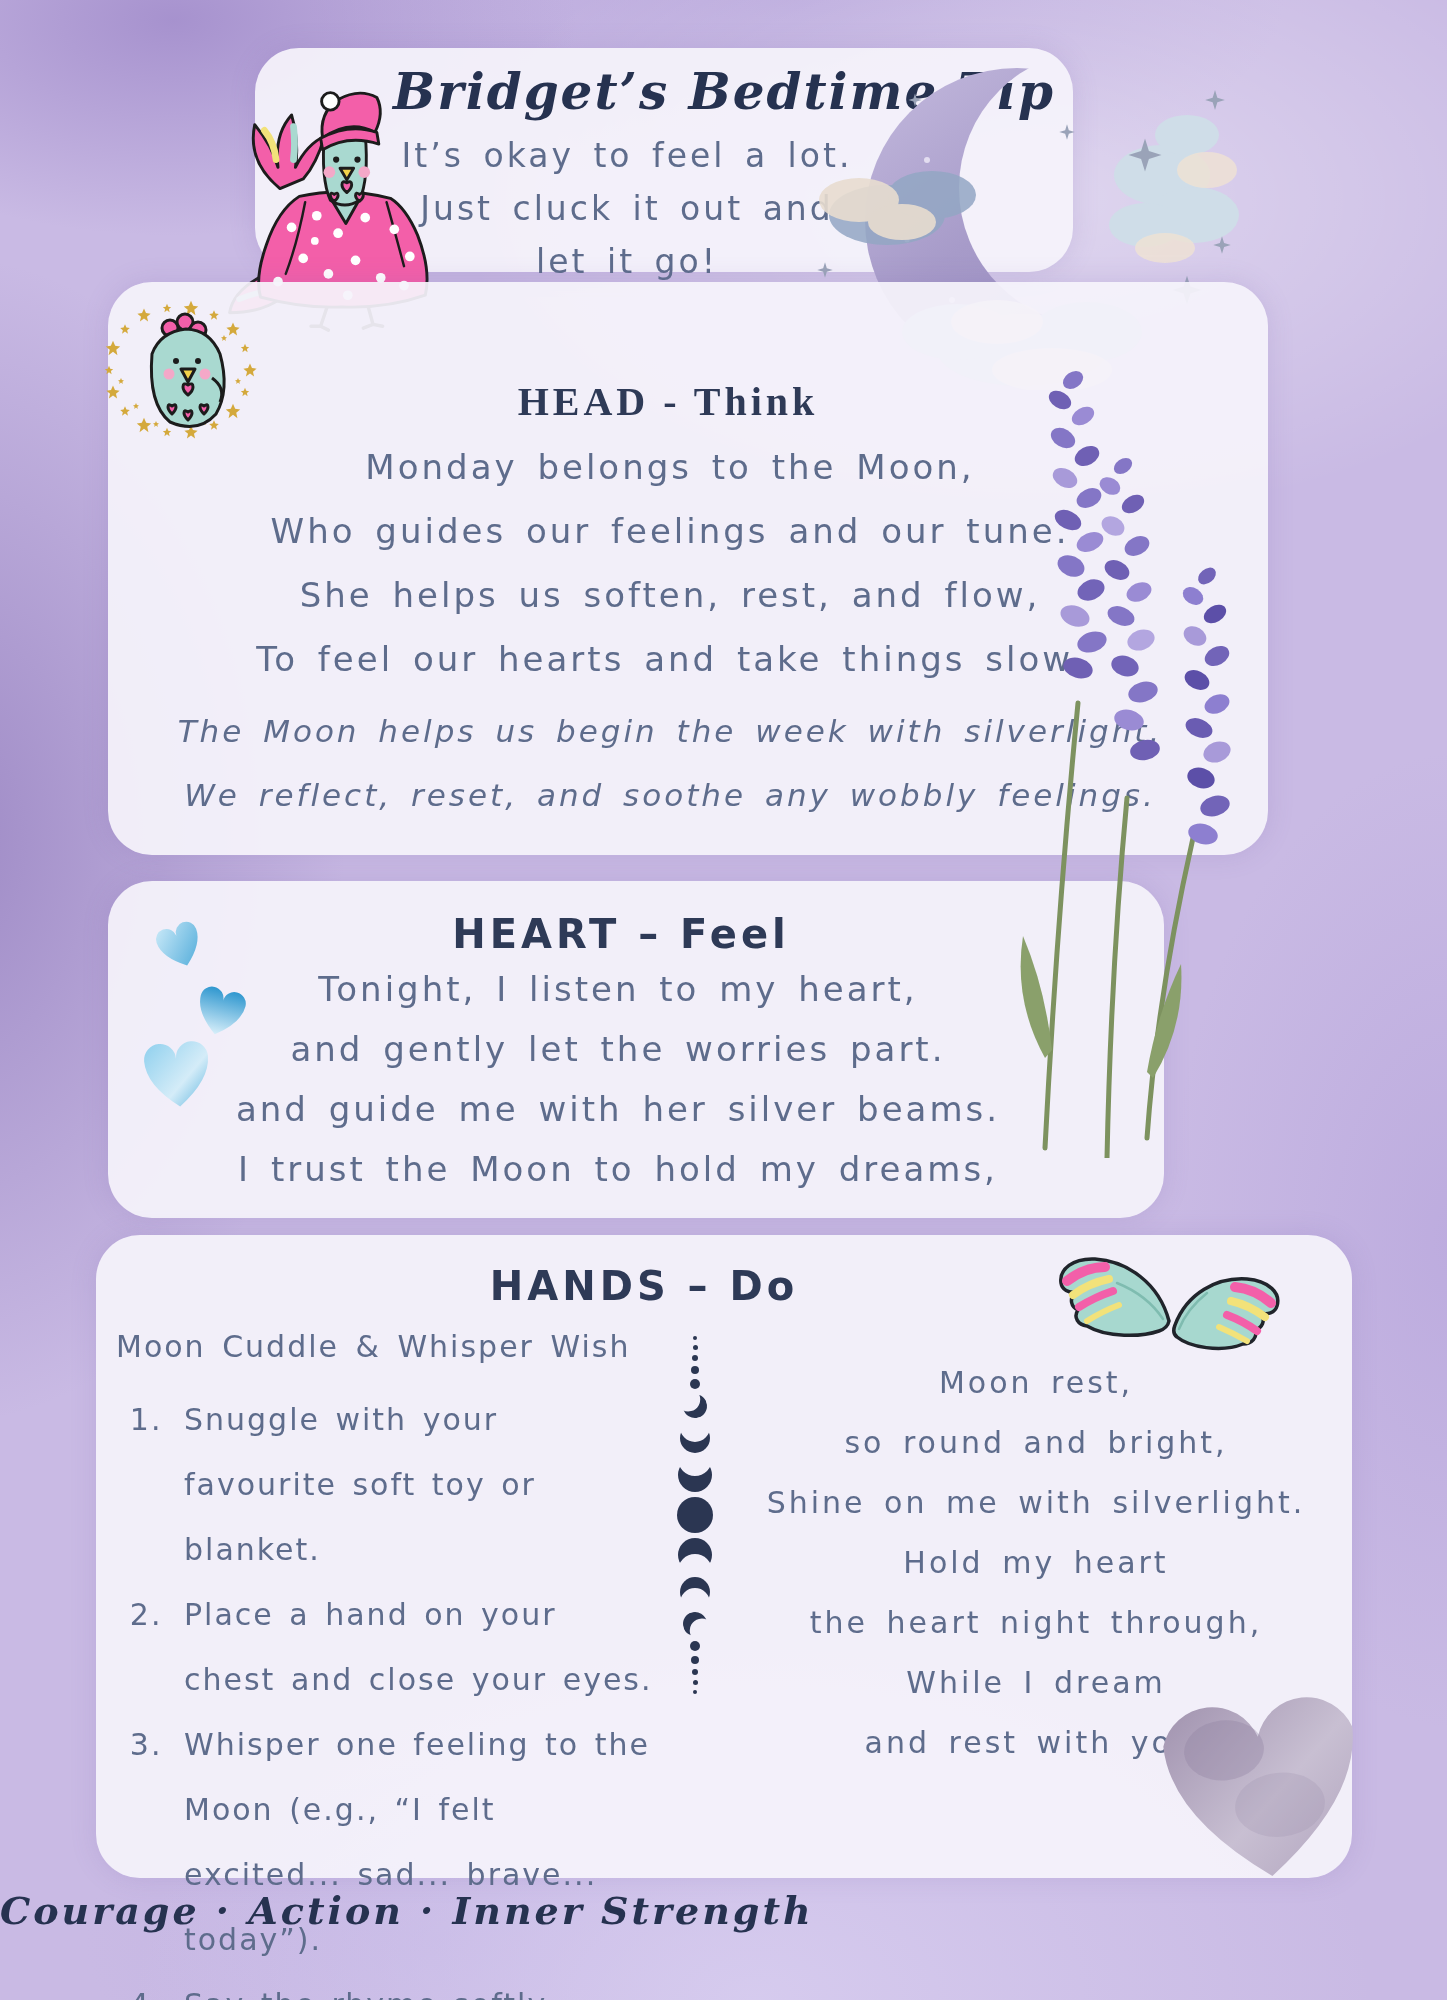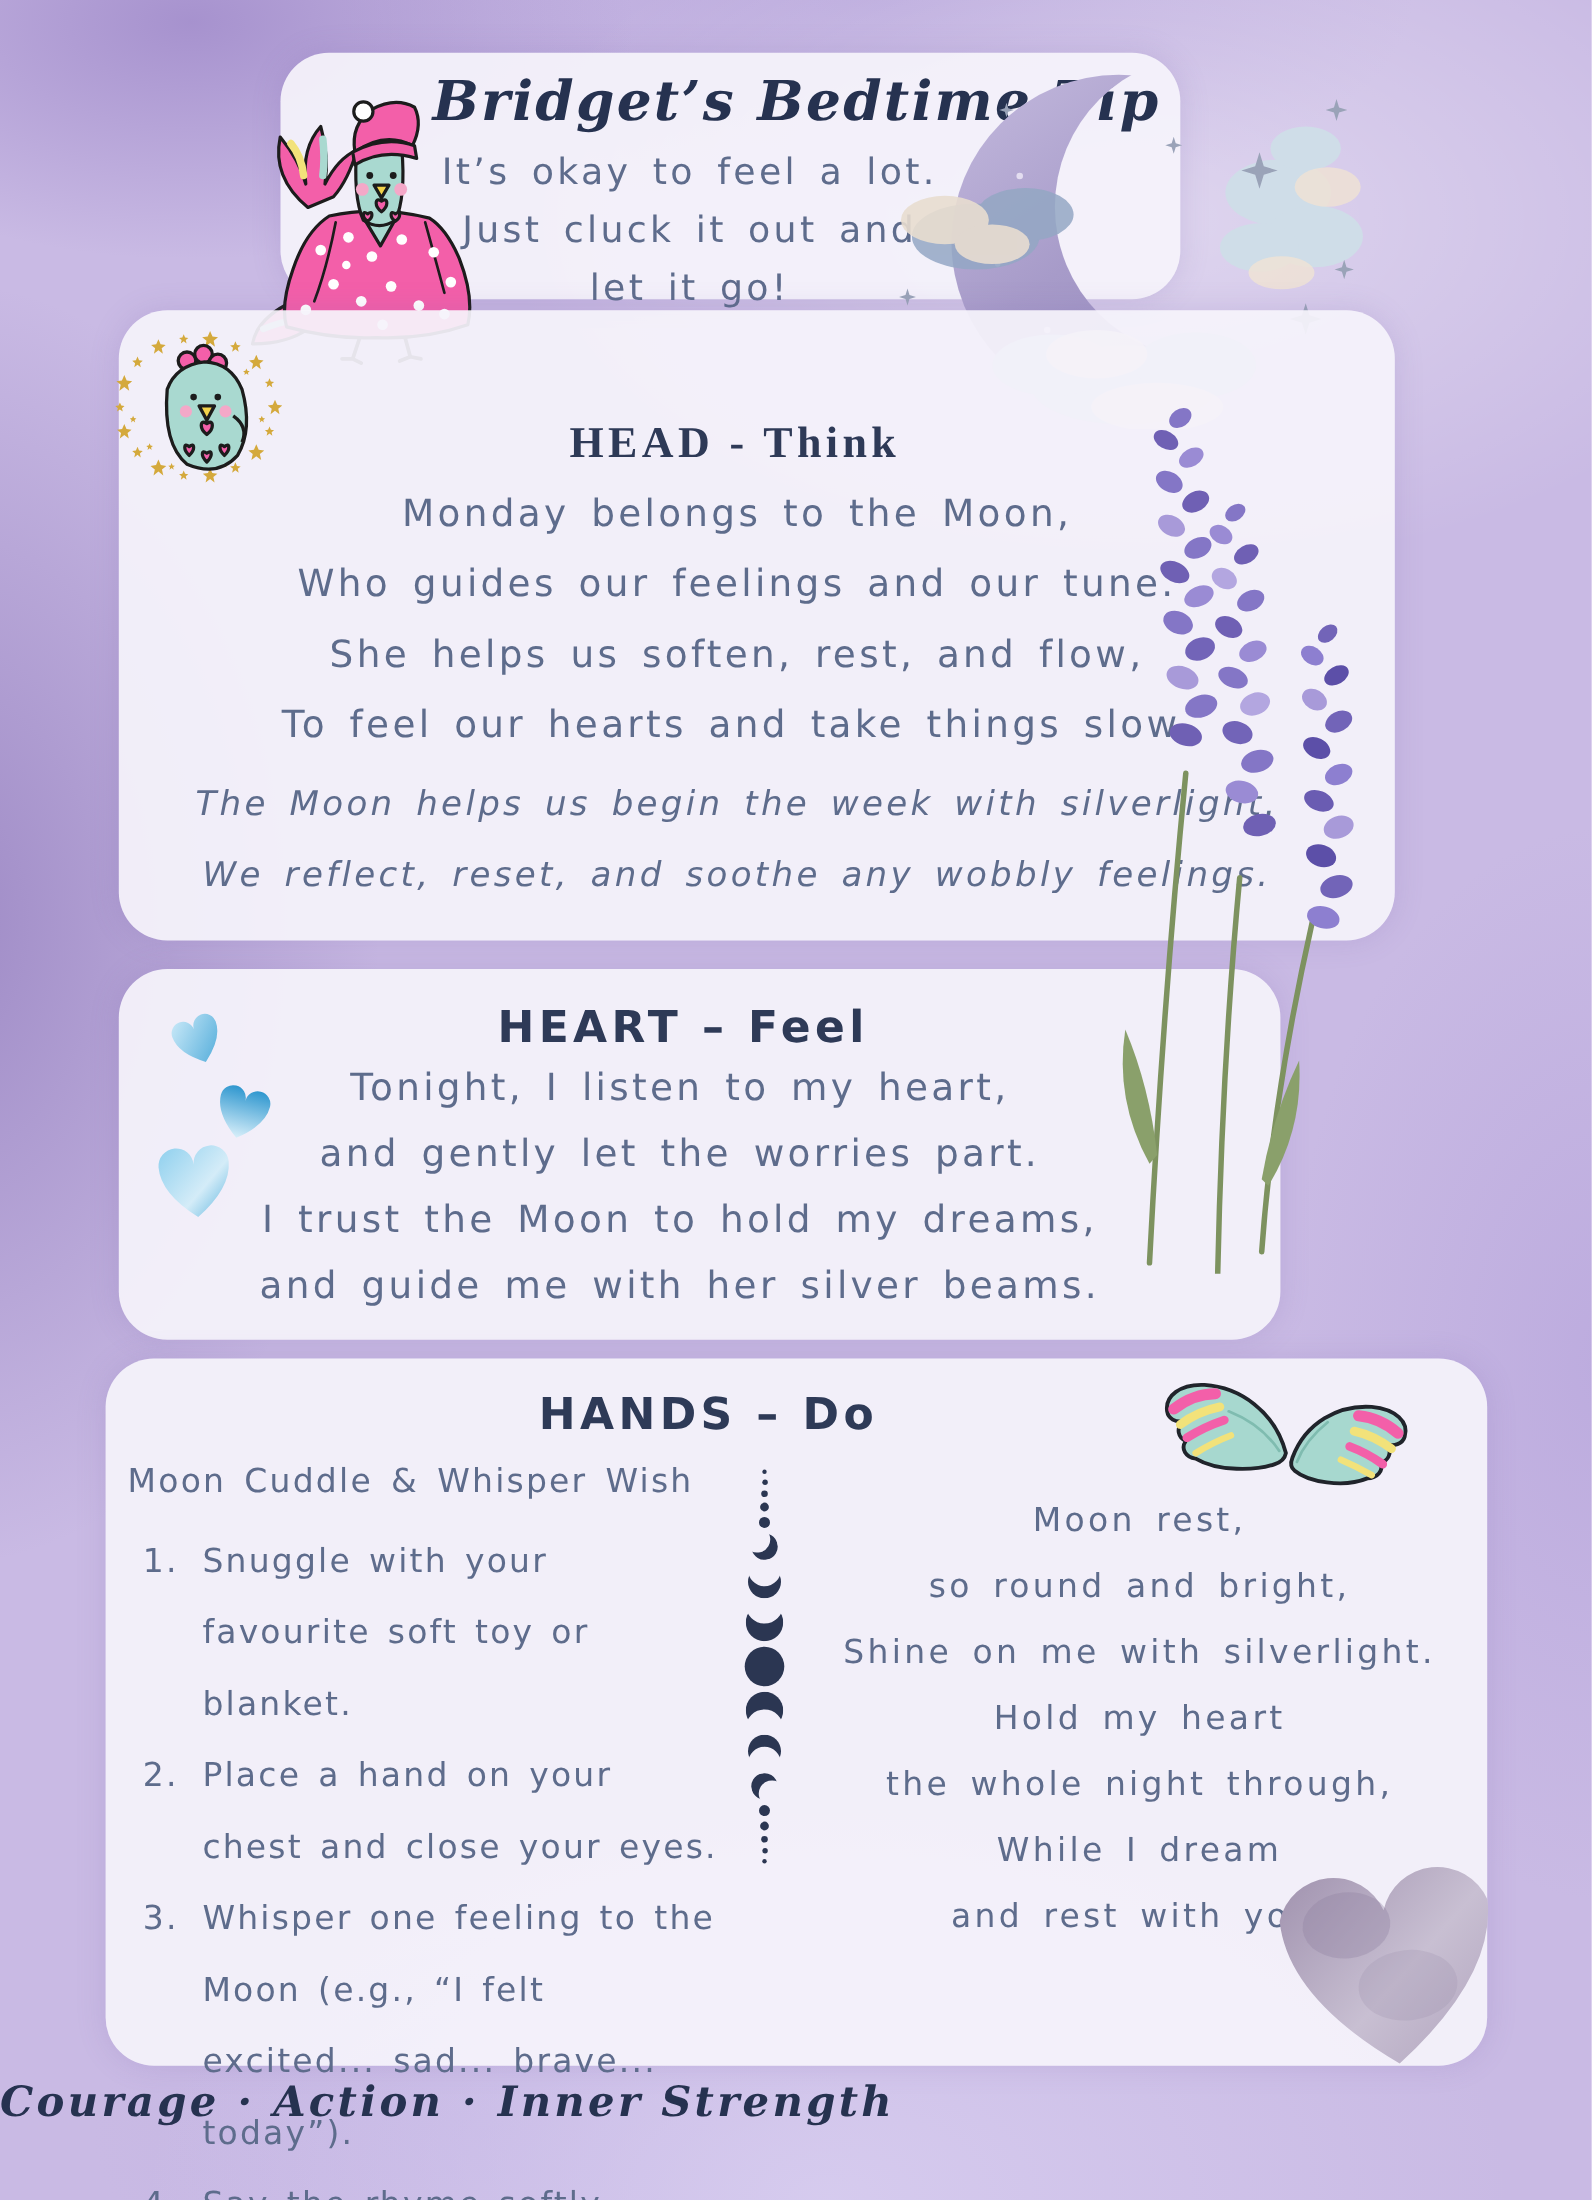--- a/index.html
+++ b/index.html
@@ -288,22 +288,22 @@
       <ellipse cx="320" cy="448" rx="15" ry="10" fill="#7264b8" transform="rotate(-16 320 448)"></ellipse>
       <ellipse cx="308" cy="476" rx="15" ry="10" fill="#8d7fd0" transform="rotate(14 308 476)"></ellipse>
     </g>
   </svg>
 
   <section class="card heart-card">
     <h2 class="sec-heading">HEART – Feel</h2>
     <div class="poem hand-line">
         <div>Tonight, I listen to my heart,</div>
         <div>and gently let the worries part.</div>
+        <div>and guide me with her silver beams.</div>
         <div>I trust the Moon to hold my dreams,</div>
-        <div>and guide me with her silver beams.</div>
       </div>
 
     <svg class="abs" style="left:14px;top:20px;width:160px;height:240px;" viewBox="0 0 160 240">
       <defs>
         <linearGradient id="hb1" x1="0" y1="0" x2="1" y2="1">
             <stop offset="0" stop-color="#c9e9f8"></stop>
             <stop offset="1" stop-color="#4aa8d8"></stop>
           </linearGradient>
         <linearGradient id="hb2" x1="0" y1="0" x2="0" y2="1">
             <stop offset="0" stop-color="#2f97cf"></stop>
@@ -370,21 +370,21 @@
           <span class="phase dot-4"></span>
           <span class="phase dot-3"></span>
           <span class="phase dot-2"></span>
           <span class="phase dot-1"></span>
         </div>
       <div class="col-right hand-line">
           <div>Moon rest,</div>
           <div>so round and bright,</div>
           <div>Shine on me with silverlight.</div>
           <div>Hold my heart</div>
-          <div>the whole night through,</div>
+          <div>the heart night through,</div>
           <div>While I dream</div>
           <div>and rest with you.</div>
         </div>
     </div>
 
     <svg class="abs" style="right:-32px;bottom:-32px;width:245px;height:245px;" viewBox="0 0 245 245">
       <defs>
         <linearGradient id="gh" x1="0" y1="0" x2="1" y2="1">
           <stop offset="0" stop-color="#a193af"></stop>
             <stop offset="0.55" stop-color="#c8bfd2"></stop>

